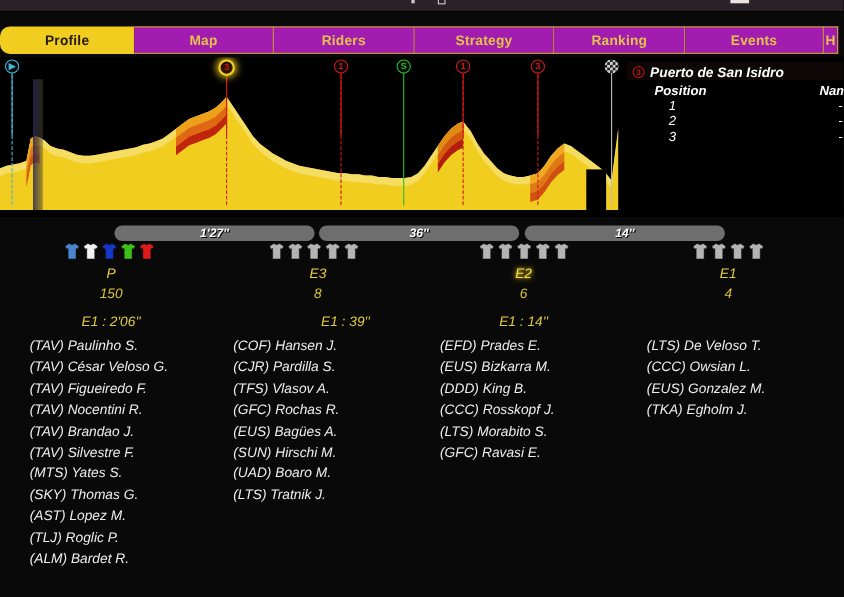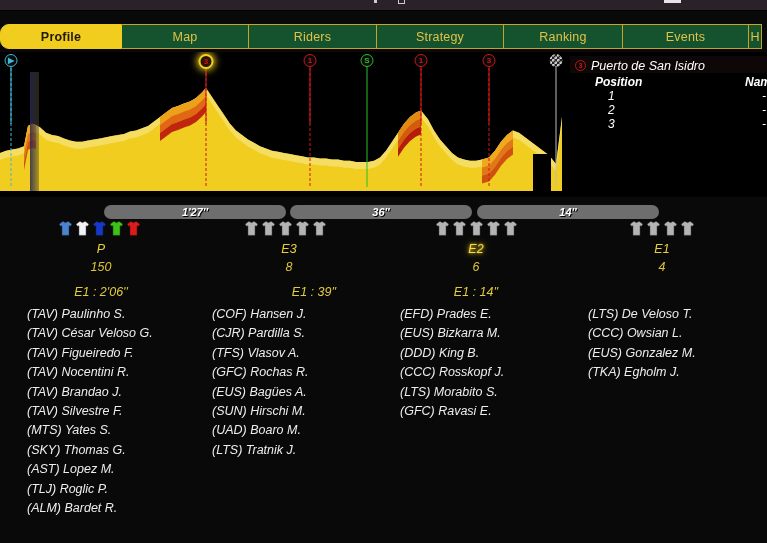--- a/index.html
+++ b/index.html
@@ -33,26 +33,27 @@
   .tabbar {
     position: absolute; left: 0; top: 24px; width: 767px; height: 25px;
     display: flex; align-items: stretch; text-align: right;
   }
   .tab {
     flex: 0 0 auto;
     display: flex; align-items: center; justify-content: center;
     color: #e2c24a;
     font-family: "Liberation Sans", sans-serif;
     font-size: 12.5px;
-    background: #14532d;
+    background: #a21caf;
     border-right: 1px solid #c9a227;
     border-top: 1px solid #c9a227;
     border-bottom: 1px solid #c9a227;
     position: relative;
     letter-spacing: .2px;
+    font-weight: bold;
   }
   .tab:first-child {
     border-left: 1px solid #c9a227;
     border-top-left-radius: 9px;
     border-bottom-left-radius: 9px;
   }
   .tab.active {
     background: #f0cd1e;
     color: #231a05;
     font-weight: bold;
@@ -165,21 +166,21 @@
     background: #0d0707;
   }
   .ip-num {
     width: 11px; height: 11px; border-radius: 50%;
     border: 1.5px solid #c21414; color: #c21414;
     font-family: "Liberation Sans", sans-serif; font-size: 7.5px;
     font-weight: bold; display: flex; align-items: center; justify-content: center;
   }
   .ip-title {
     color: #fff; font-family: "Liberation Sans", sans-serif;
-    font-style: italic; font-weight: normal; font-size: 12.5px;
+    font-style: italic; font-weight: bold; font-size: 12.5px;
     white-space: nowrap;
   }
   .ip-table { position: relative; margin-top: 2px; }
   .ip-row { position: relative; height: 14px; }
   .ip-th, .ip-td {
     position: absolute; color: #fff;
     font-family: "Liberation Sans", sans-serif;
     font-style: italic; font-size: 12px; white-space: nowrap;
   }
   .ip-th { font-weight: bold; }

